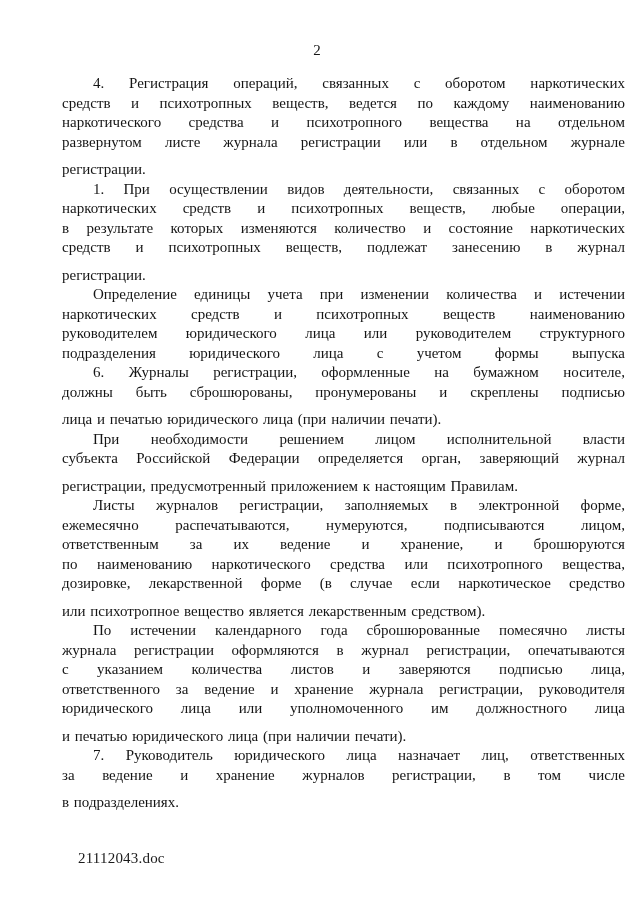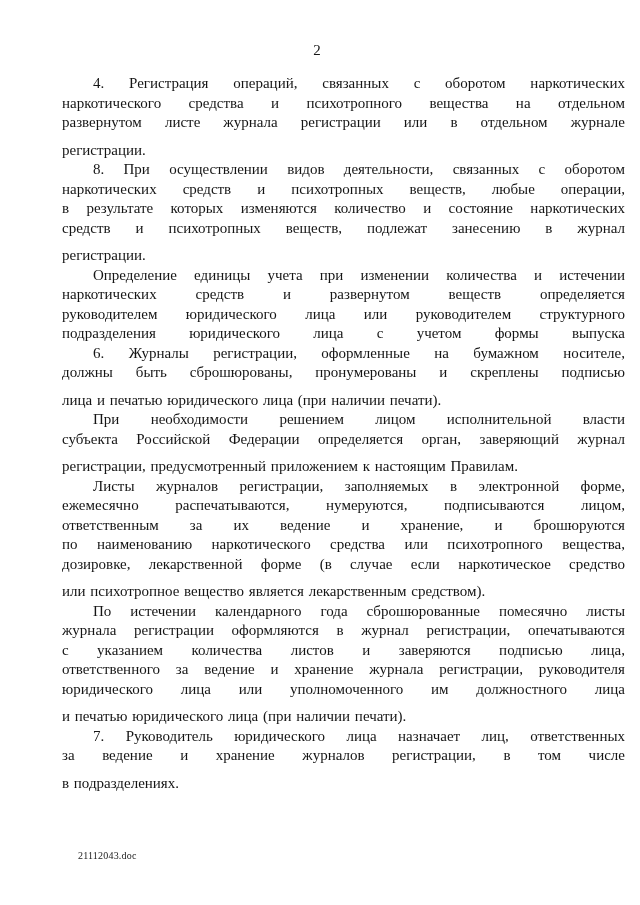--- a/index.html
+++ b/index.html
@@ -48,48 +48,49 @@
     padding-left: 31px;
   }
   .line.final {
     text-align-last: left;
     margin-top: 8px;
   }
   .footer-filename {
     position: absolute;
     top: 850px;
     left: 78px;
-    font-size: 10px;
+    font-size: 15px;
     color: #1a1a1a;
     letter-spacing: 0.2px;
   }
 </style>
 </head>
 <body>
 
 <div class="page">
   <div class="page-number">2</div>
 
   <div class="doc-body" id="paragraphs">
       <p class="para">
         <span class="line first">4. Регистрация операций, связанных с оборотом наркотических</span>
+        <span class="line">средств и психотропных веществ, ведется по каждому наименованию</span>
         <span class="line">наркотического средства и психотропного вещества на отдельном</span>
         <span class="line">развернутом листе журнала регистрации или в отдельном журнале</span>
         <span class="line final">регистрации.</span>
       </p>
       <p class="para">
-        <span class="line first">8. При осуществлении видов деятельности, связанных с оборотом</span>
+        <span class="line first">1. При осуществлении видов деятельности, связанных с оборотом</span>
         <span class="line">наркотических средств и психотропных веществ, любые операции,</span>
         <span class="line">в результате которых изменяются количество и состояние наркотических</span>
         <span class="line">средств и психотропных веществ, подлежат занесению в журнал</span>
         <span class="line final">регистрации.</span>
       </p>
       <p class="para">
         <span class="line first">Определение единицы учета при изменении количества и истечении</span>
-        <span class="line">наркотических средств и развернутом веществ определяется</span>
+        <span class="line">наркотических средств и психотропных веществ наименованию</span>
         <span class="line">руководителем юридического лица или руководителем структурного</span>
         <span class="line">подразделения юридического лица с учетом формы выпуска</span>
       </p>
       <p class="para">
         <span class="line first">6. Журналы регистрации, оформленные на бумажном носителе,</span>
         <span class="line">должны быть сброшюрованы, пронумерованы и скреплены подписью</span>
         <span class="line final">лица и печатью юридического лица (при наличии печати).</span>
       </p>
       <p class="para">
         <span class="line first">При необходимости решением лицом исполнительной власти</span>

